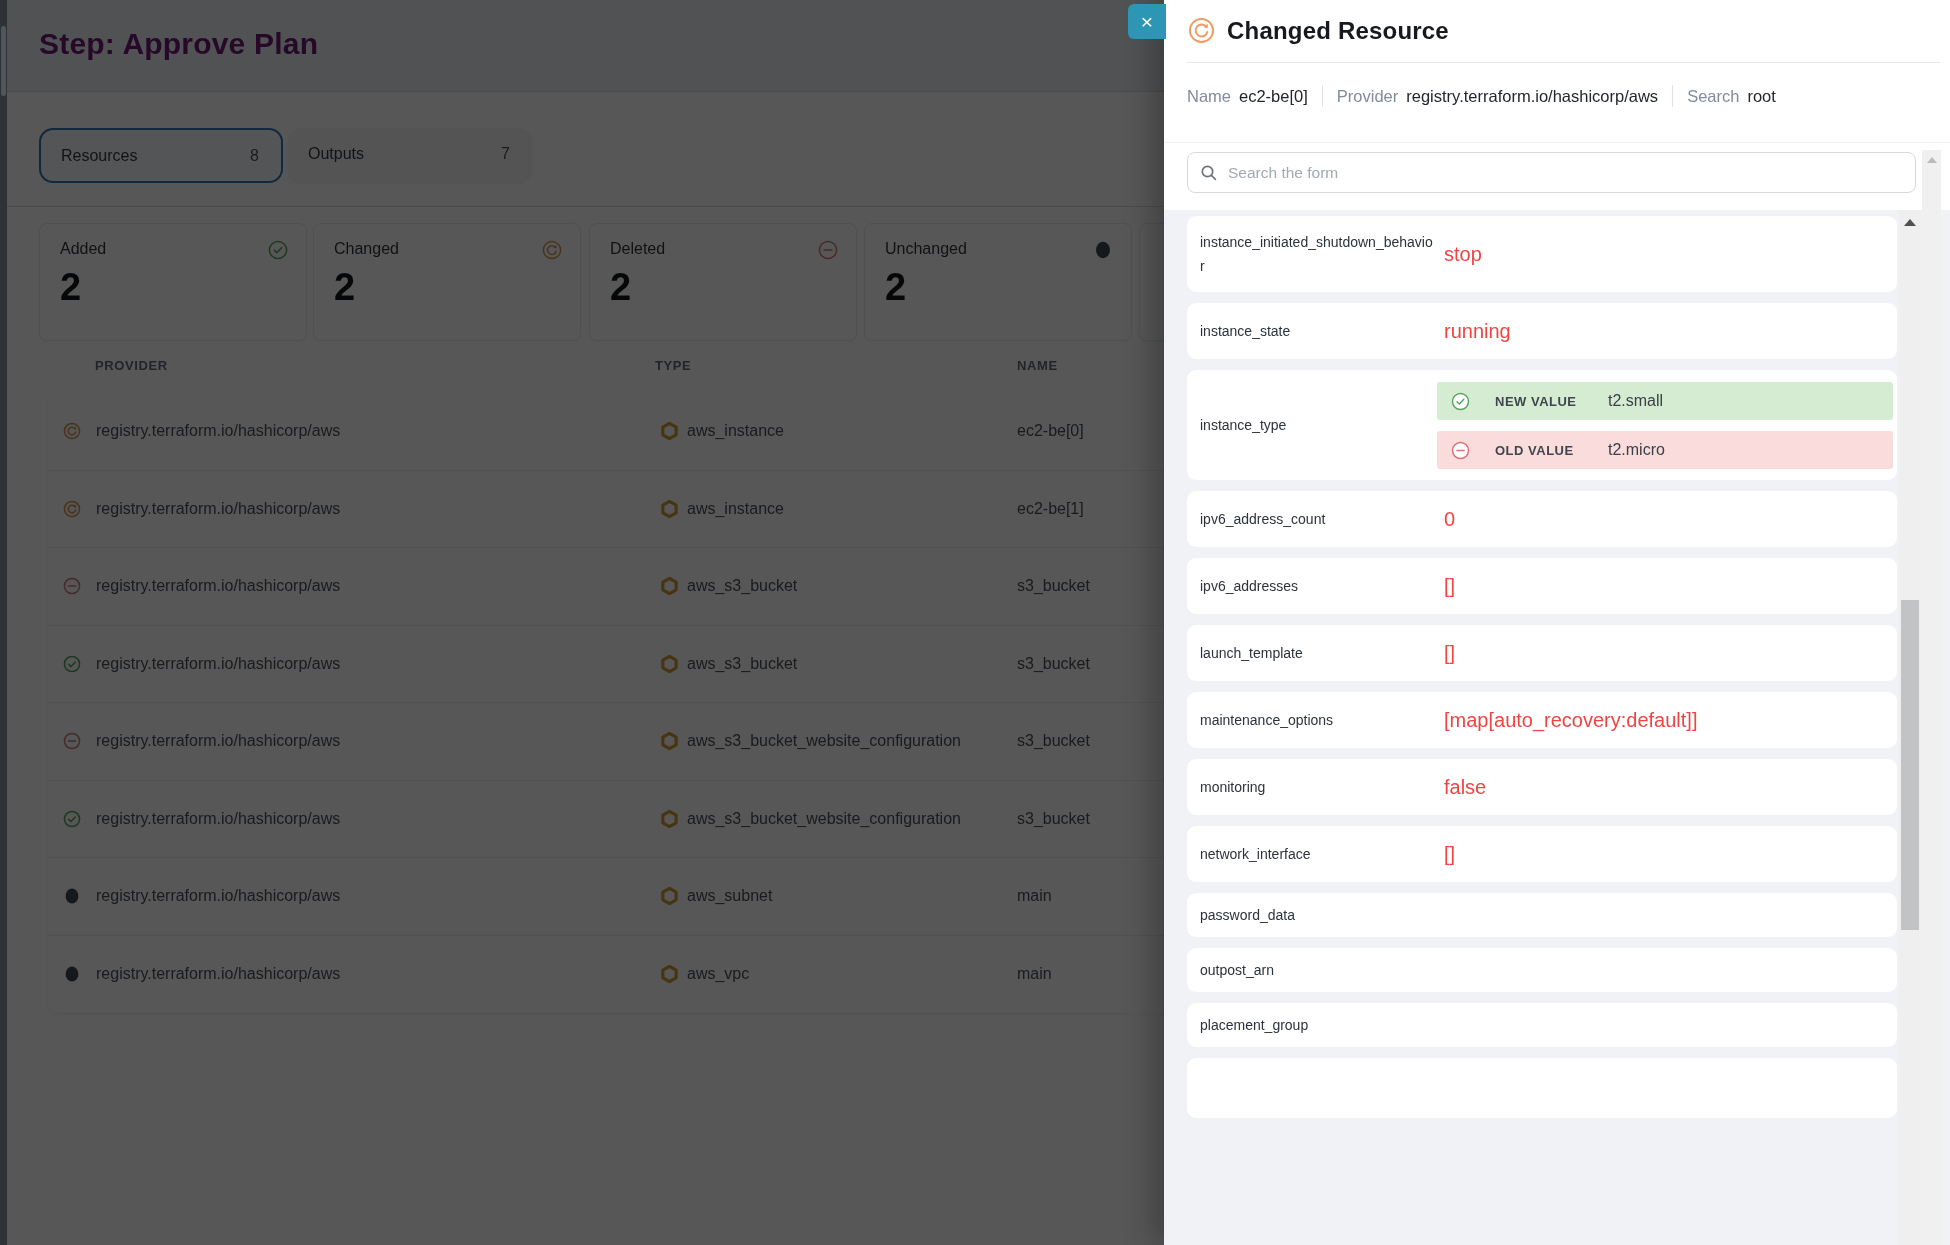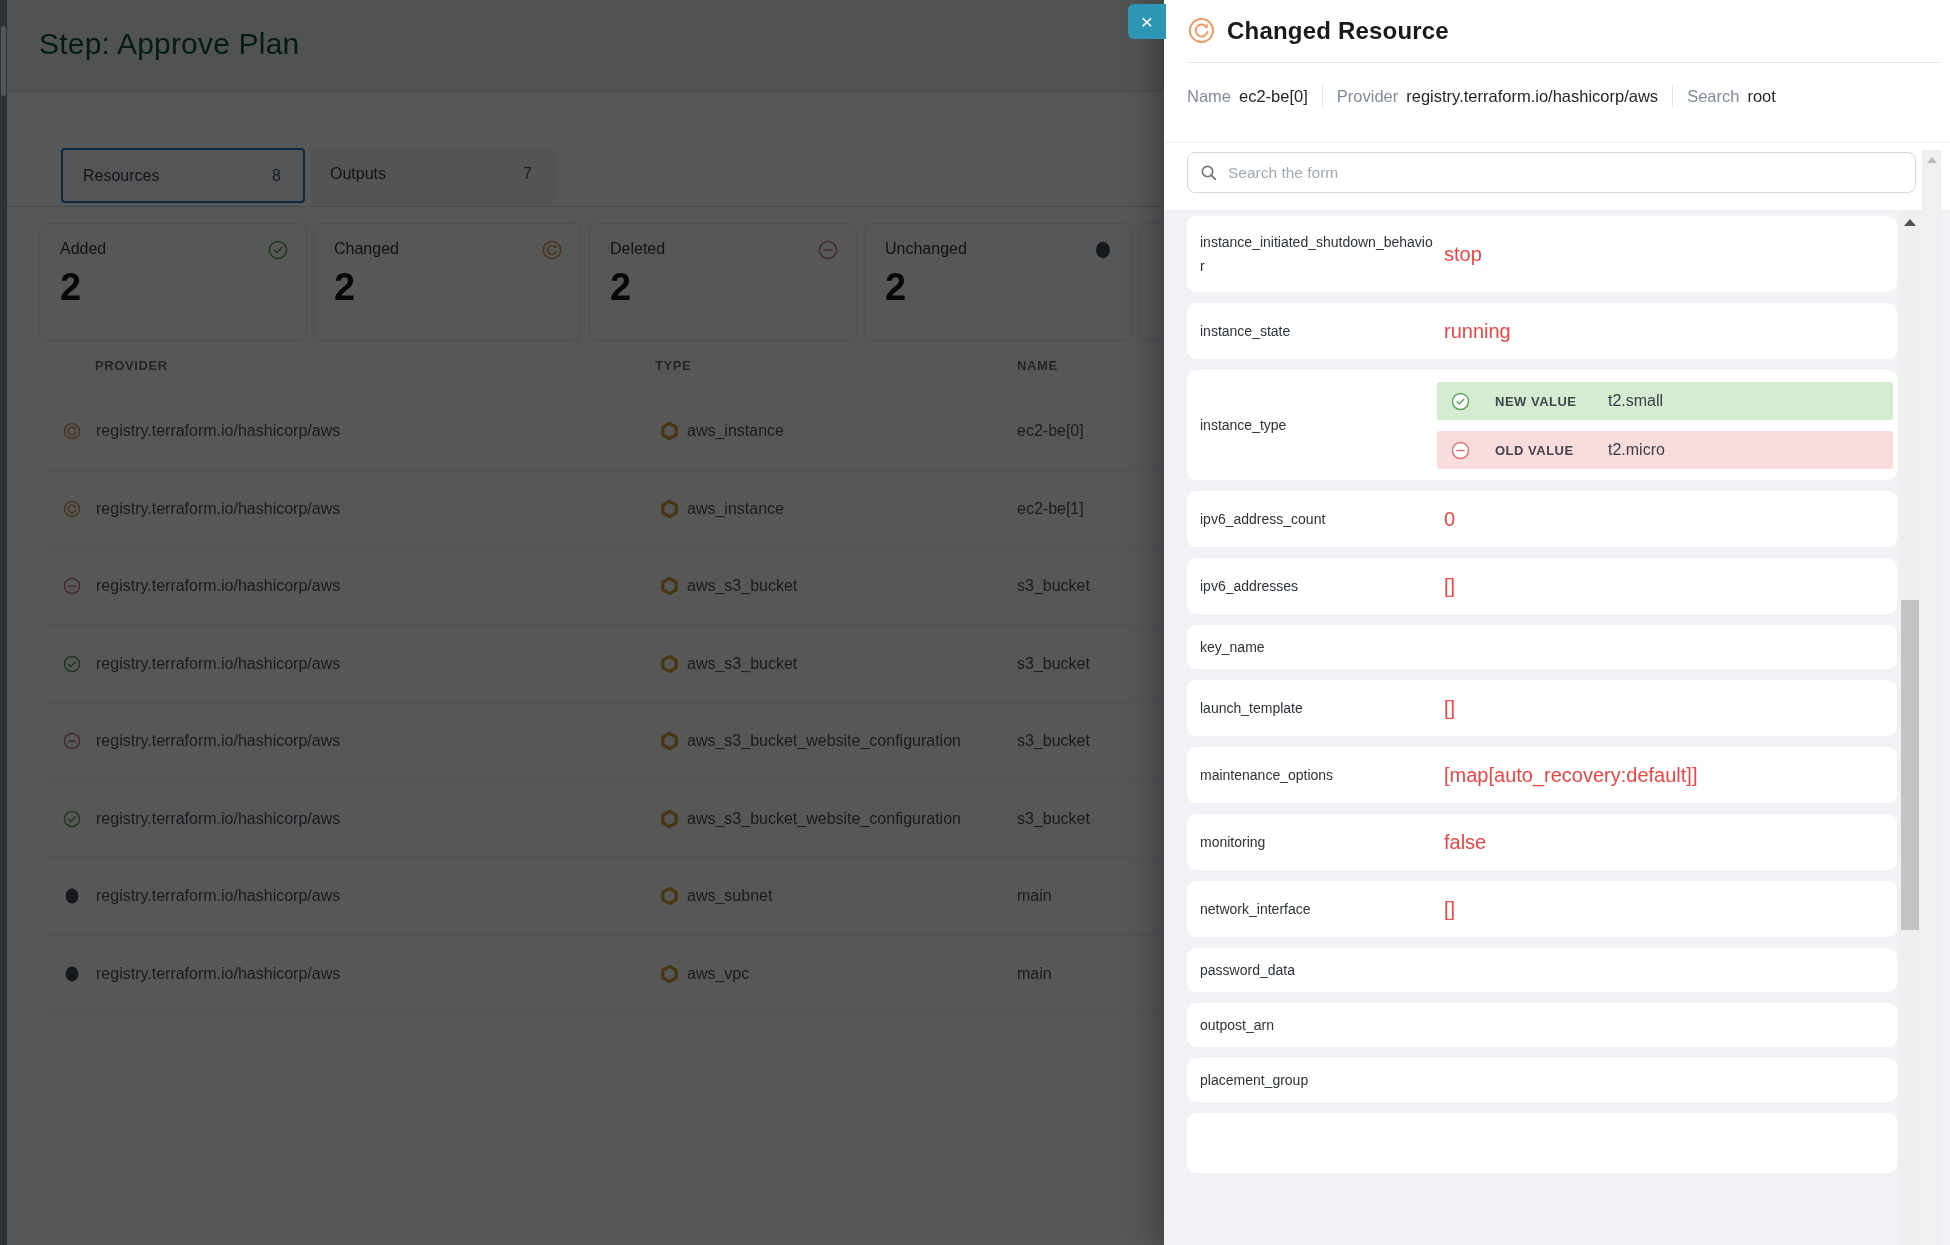--- a/index.html
+++ b/index.html
@@ -4,23 +4,23 @@
 <style>
   * { box-sizing: border-box; }
   html,body { margin:0; padding:0; }
   body {
     width:1950px; height:1245px; position:relative; overflow:hidden;
     font-family:"Liberation Sans", sans-serif; background:#ffffff;
   }
   
   .main-header { position:absolute; top:0; left:0; width:100%; height:92px;
     background:#eef0f3; border-bottom:1px solid #d8dbdf; }
-  .page-title { position:absolute; left:39px; top:27px; font-size:30px; font-weight:400;
-    color:#14532d; letter-spacing:.2px; }
-  .tab { position:absolute; top:148px; height:55px; border-radius:4px; cursor:pointer;margin-left:22px; }
+  .page-title { position:absolute; left:39px; top:27px; font-size:30px; font-weight:700;
+    color:#701a75; letter-spacing:.2px; }
+  .tab { position:absolute; top:128px; height:55px; border-radius:14px; cursor:pointer; }
   .tab-resources { left:39px; width:244px; border:2px solid #3178b5; background:#f7fafd; }
   .tab-outputs { left:288px; width:244px; background:#f6f7f9; box-shadow:0 1px 2px rgba(0,0,0,.06); }
   .tab .tlabel { position:absolute; left:20px; top:17px; font-size:16px; color:#343a41; }
   .tab .tcount { position:absolute; right:22px; top:17px; font-size:16px; color:#4b535b; }
   .section-divider { position:absolute; top:206px; left:0; width:100%; height:1px; background:#dadde1; }
 
   .card { position:absolute; top:223px; width:268px; height:118px; background:#fff;
     border:1px solid #e8ebee; border-radius:8px; box-shadow:0 1px 3px rgba(20,30,40,.05); }
   .card .clabel { position:absolute; left:20px; top:16px; font-size:16px; color:#30363d; }
   .card .cnum { position:absolute; left:20px; top:42px; font-size:38px; font-weight:700; color:#121519; }
@@ -350,24 +350,20 @@
     <div class="attr-row h56">
       <span class="k">ipv6_address_count</span>
       <span class="v">0</span>
     </div>
 
     <div class="attr-row h56">
       <span class="k">ipv6_addresses</span>
       <span class="v">[]</span>
     </div>
 
-    <div class="attr-row h44">
-      <span class="k">key_name</span>
-      <span class="v"></span>
-    </div>
 
     <div class="attr-row h56">
       <span class="k">launch_template</span>
       <span class="v">[]</span>
     </div>
 
     <div class="attr-row h56">
       <span class="k">maintenance_options</span>
       <span class="v">[map[auto_recovery:default]]</span>
     </div>

